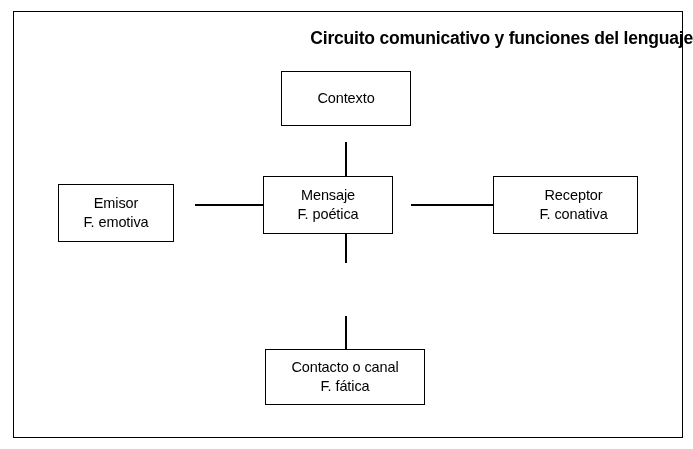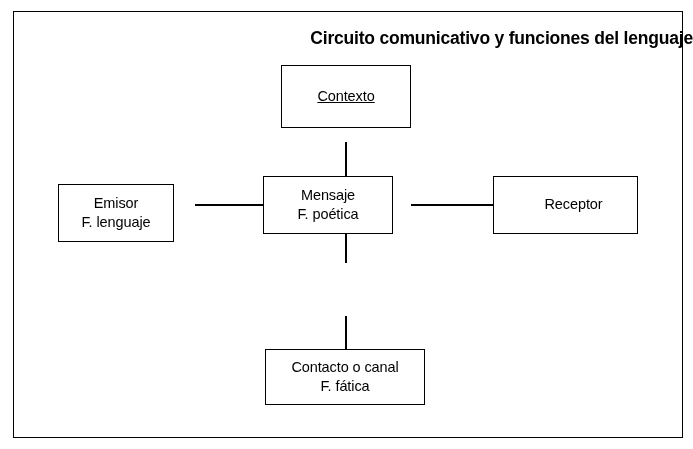--- a/index.html
+++ b/index.html
@@ -76,21 +76,21 @@
   .node-line {
     display: block;
     text-align: center;
     white-space: nowrap;
     font-size: 14.5px;
     letter-spacing: -0.1px;
     color: #000000;
   }
 
   
-  #node-contexto  { left: 281px; top: 65px;  width: 130px; height: 63px; text-decoration: underline; }
+  #node-contexto  { left: 281px; top: 71px;  width: 130px; height: 55px; }
   #node-emisor    { left: 58px;  top: 184px; width: 116px; height: 58px; }
   #node-mensaje   { left: 263px; top: 176px; width: 130px; height: 58px; }
   #node-receptor  { left: 493px; top: 176px; width: 145px; height: 58px; padding-left: 16px; }
   #node-codigo    { left: 265px; top: 263px; width: 161px; height: 53px; }
   #node-contacto  { left: 265px; top: 349px; width: 160px; height: 56px; }
 </style>
 </head>
 <body>
 
 <div id="figure-frame"></div>
@@ -108,30 +108,31 @@
   <div class="connector vertical" style="left:345px; top:234px; height:29px;"></div>
 
   <div class="connector vertical" style="left:345px; top:316px; height:33px;"></div>
 
   <div class="node-box" id="node-contexto">
     <span class="node-line">Contexto</span>
   </div>
 
   <div class="node-box" id="node-emisor">
     <span class="node-line">Emisor</span>
-    <span class="node-line">F. lenguaje</span>
+    <span class="node-line">F. emotiva</span>
   </div>
 
   <div class="node-box" id="node-mensaje">
     <span class="node-line">Mensaje</span>
     <span class="node-line">F. poética</span>
   </div>
 
   <div class="node-box" id="node-receptor">
     <span class="node-line">Receptor</span>
+    <span class="node-line">F. conativa</span>
   </div>
 
 
   <div class="node-box" id="node-contacto">
     <span class="node-line">Contacto o canal</span>
     <span class="node-line">F. fática</span>
   </div>
 
 </div>
 

